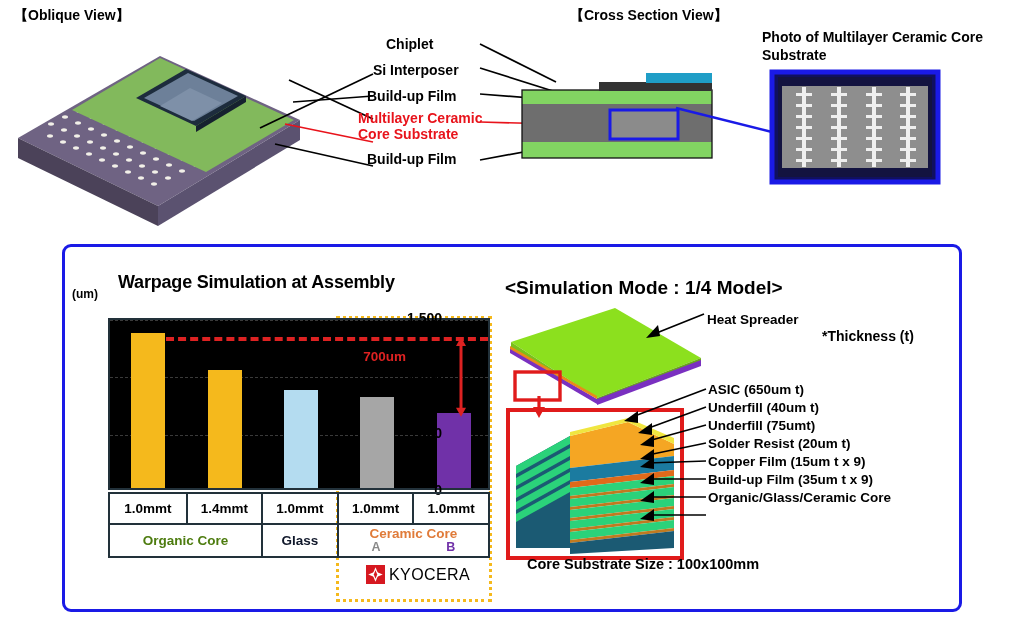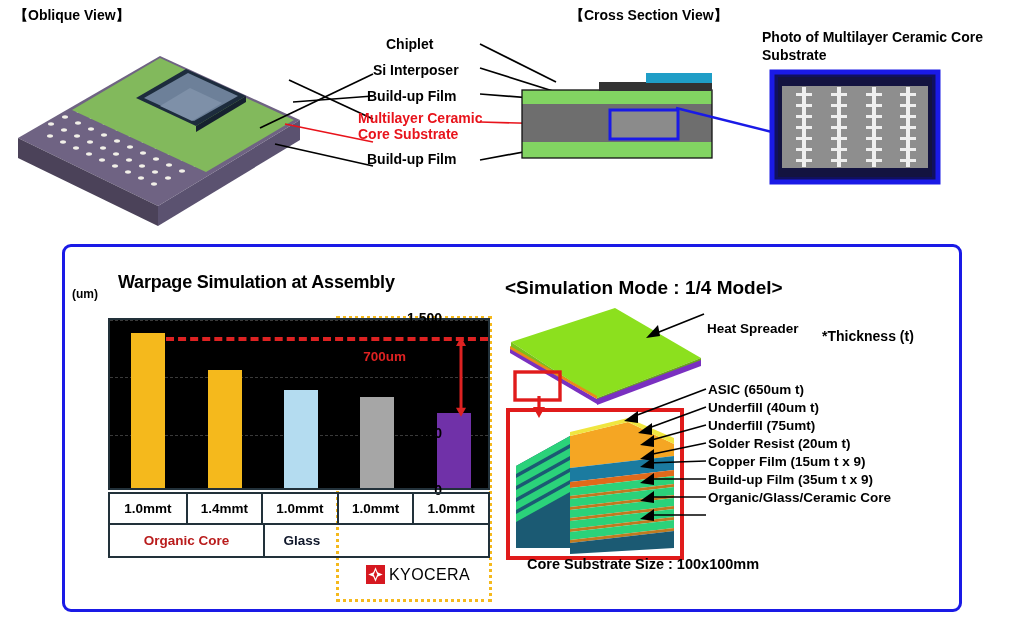--- a/index.html
+++ b/index.html
@@ -299,25 +299,32 @@
 
 <div class="abs" id="table">
   <div id="row-thick">
       <div class="cell" style="width: 76.4px;">1.0mmt</div>
       <div class="cell" style="width: 76.4px;">1.4mmt</div>
       <div class="cell" style="width: 76.4px;">1.0mmt</div>
       <div class="cell" style="width: 76.4px;">1.0mmt</div>
       <div class="cell" style="width: 76.4px;">1.0mmt</div>
     </div>
   <div id="row-core">
-      <div class="cell core-cell" style="width: 152.8px; color: #b91c1c;">
+      <div class="cell core-cell" style="width: 152.8px; color: #4d7c0f;">
         <span>Organic Core</span>
       </div>
       <div class="cell core-cell" style="width: 76.4px; color: #0f172a;">
         <span>Glass</span>
+      </div>
+      <div class="cell core-cell" style="width: 152.8px; color: rgb(224, 123, 57);">
+        <span>Ceramic Core</span>
+        <span style="display: flex; width: 100%;">
+          <span class="core-sub" style="flex: 1 1 0%; text-align: center; color: rgb(138, 138, 138);">A</span>
+          <span class="core-sub" style="flex: 1 1 0%; text-align: center; color: rgb(112, 49, 168);">B</span>
+        </span>
       </div>
     </div>
 </div>
 
 <div class="abs" id="kyocera">
   <svg width="19" height="19" viewBox="0 0 20 20">
     <rect x="0" y="0" width="20" height="20" fill="#d61820"></rect>
     <polygon points="10,2.4 13.2,10 10,17.6 6.8,10" fill="#fff"></polygon>
     <polygon points="2.4,10 10,6.8 17.6,10 10,13.2" fill="#fff"></polygon>
     <polygon points="10,5.5 11.8,10 10,14.5 8.2,10" fill="#d61820"></polygon>
@@ -370,21 +377,21 @@
     <polygon points="8,80 62,50 62,58 8,88" fill="#2bd27a"></polygon>
     <polygon points="8,92 62,62 62,70 8,100" fill="#2bd27a"></polygon>
     <polygon points="8,104 62,74 62,82 8,112" fill="#2bd27a"></polygon>
   </g>
 </svg>
 
 <svg class="abs" style="left:640px;top:312px;" width="70" height="30">
   <line x1="64" y1="2" x2="14" y2="22" stroke="#000" stroke-width="1.8"></line>
   <polygon points="6,26 18,13 20,24" fill="#000"></polygon>
 </svg>
-<div class="abs lbl" style="left:707px;top:321px;">Heat Spreader</div>
+<div class="abs lbl" style="left:707px;top:312px;">Heat Spreader</div>
 
 <svg class="abs" style="left:612px;top:385px;" width="96" height="146">
   <line x1="94" y1="4" x2="20" y2="32" stroke="#000" stroke-width="1.6"></line>
   <line x1="94" y1="22" x2="34" y2="44" stroke="#000" stroke-width="1.6"></line>
   <line x1="94" y1="40" x2="36" y2="56" stroke="#000" stroke-width="1.6"></line>
   <line x1="94" y1="58" x2="36" y2="70" stroke="#000" stroke-width="1.6"></line>
   <line x1="94" y1="76" x2="36" y2="78" stroke="#000" stroke-width="1.6"></line>
   <line x1="94" y1="94" x2="36" y2="94" stroke="#000" stroke-width="1.6"></line>
   <line x1="94" y1="112" x2="36" y2="112" stroke="#000" stroke-width="1.6"></line>
   <line x1="94" y1="130" x2="36" y2="130" stroke="#000" stroke-width="1.6"></line>

